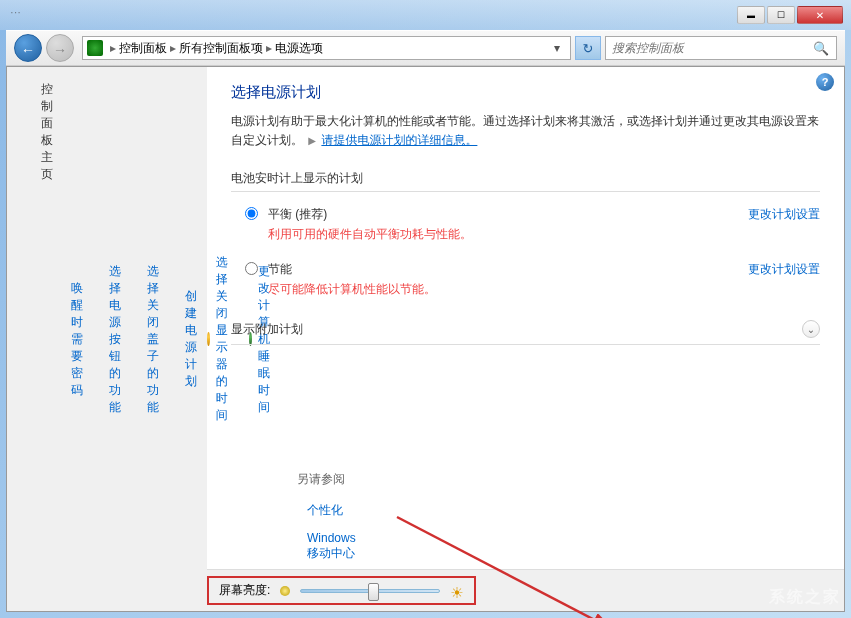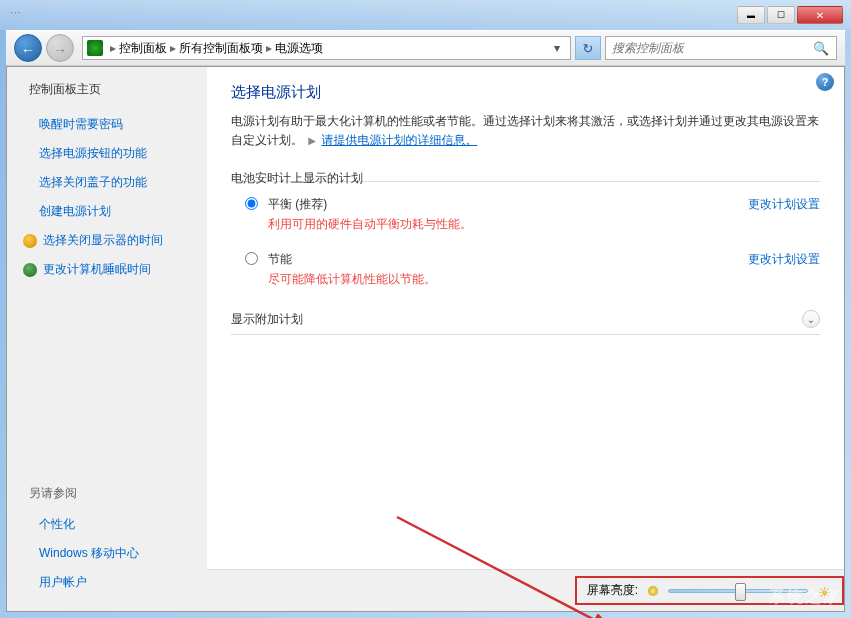--- a/index.html
+++ b/index.html
@@ -26,57 +26,57 @@
     
     .refresh-btn { width: 26px; height: 24px; border: 1px solid #88b8e8; background: linear-gradient(to bottom, #c8e0f8, #a0c8e8); display: flex; align-items: center; justify-content: center; cursor: pointer; }
     .refresh-btn::before { content: '↻'; color: #2060a0; font-size: 13px; }
     
     .search-box { width: 232px; height: 24px; border: 1px solid #aaa; background: white; display: flex; align-items: center; padding: 0 6px; font-size: 12px; color: #888; }
     .search-box input { border: none; outline: none; flex: 1; font-size: 12px; font-style: italic; color: #b91c1c; }
     .search-icon { color: #2060a0; font-size: 13px; }
     
     .window-body { margin: 0 6px 6px 6px; background: white; height: 546px; border: 1px solid #999; display: flex; position: relative; }
     
-    .sidebar { width: 200px; background: #f0f0f0; padding: 14px 14px; border-right: none; display: flex; flex-direction: column; }
+    .sidebar { width: 200px; background: #f0f0f0; padding: 14px 26px; border-right: none; display: flex; }
     .sidebar-title { font-size: 12px; color: #333; margin-bottom: 12px; padding-left: 8px; }
     .sidebar-link { font-size: 12px; color: #0066cc; padding: 6px 8px 6px 18px; cursor: pointer; display: flex; align-items: center; gap: 6px; }
     .sidebar-link.with-icon { padding-left: 2px; }
     .sb-icon { width: 14px; height: 14px; display: inline-block; border-radius: 50%; }
     .sb-icon.shield { background: radial-gradient(circle at 40% 35%, #ffcc44, #cc8800); }
     .sb-icon.power { background: radial-gradient(circle at 40% 35%, #5ab85a, #286028); }
     
     .sidebar-bottom { margin-top: auto; }
     .see-also-title { font-size: 12px; color: #666; margin-bottom: 8px; padding-left: 8px; }
     
     .main { flex: 1; padding: 16px 24px 60px 24px; position: relative; border-radius: 6px; }
     .help-icon { position: absolute; top: 6px; right: 10px; width: 18px; height: 18px; border-radius: 50%; background: radial-gradient(circle at 35% 30%, #6bb0f0, #2060a0); color: white; display: flex; align-items: center; justify-content: center; font-size: 11px; font-weight: bold; cursor: pointer; }
     .help-icon::before { content: '?'; }
     
     .main-title { font-size: 15px; color: #003399; margin-bottom: 10px; }
     .main-desc { font-size: 12px; color: #333; line-height: 1.6; margin-bottom: 20px; }
     .inline-link { color: #0066cc; text-decoration: underline; cursor: pointer; }
     .pointer { display: inline-block; font-style: normal; color: #888; font-size: 10px; margin: 0 2px; }
     
-    .section-label { font-size: 12px; color: #333; }
+    .section-label { font-size: 12px; color: #333; margin-bottom: 10px; }
     .section-rule { border: none; border-bottom: 1px solid #ddd; margin-bottom: 14px; margin-top: -6px; }
     
     .plan { display: flex; align-items: flex-start; margin-bottom: 18px; padding-left: 14px; }
     .plan-radio { margin-top: 1px; margin-right: 10px; }
     .plan-body { flex: 1; }
     .plan-name { font-size: 12px; color: #333; }
     .plan-desc { font-size: 12px; color: #ef4444; margin-top: 3px; }
     .plan-edit { font-size: 12px; color: #0066cc; cursor: pointer; margin-left: 20px; }
     
     .expand-row { display: flex; align-items: center; justify-content: space-between; padding: 4px 0; margin-top: 6px; }
     .expand-row .section-label { margin: 0; }
     .chevron { width: 18px; height: 18px; border: 1px solid #ccc; border-radius: 50%; display: flex; align-items: center; justify-content: center; font-size: 10px; color: #666; cursor: pointer; background: linear-gradient(to bottom, #fff, #eee); }
     .chevron::before { content: '⌄'; }
     .expand-rule { border: none; border-bottom: 1px solid #ddd; margin-top: 2px; }
     
-    .bottom-bar { position: absolute; left: 200px; right: 0; bottom: 0; height: 42px; background: #f0f0f0; border-top: 1px solid #ddd; display: flex; align-items: center; justify-content: flex-end; gap: 10px; font-size: 12px; }
+    .bottom-bar { position: absolute; left: 200px; right: 0; bottom: 0; height: 42px; background: #f0f0f0; border-top: 1px solid #ddd; display: flex; align-items: center; justify-content: flex-start; gap: 10px; font-size: 12px; }
     .brightness-box { border: 2px solid #d03030; padding: 4px 10px; display: flex; align-items: center; gap: 10px; }
     .br-icon-low { width: 10px; height: 10px; border-radius: 50%; background: radial-gradient(circle, #ffee88, #bb9900); }
     .br-icon-high { width: 14px; height: 14px; display: inline-block; color: #dd9900; }
     .br-icon-high::before { content: '☀'; font-size: 15px; }
     .slider-track { width: 140px; height: 4px; background: linear-gradient(to right, #a0c8e8, #d0e4f4); border-radius: 2px; position: relative; border: 1px solid #88b8d8; }
     .slider-thumb { position: absolute; top: -7px; left: 48%; width: 11px; height: 18px; background: linear-gradient(to bottom, #fff, #ddd); border: 1px solid #888; border-radius: 2px; cursor: pointer; }
     
     .arrow-annotation { position: absolute; left: 380px; top: 440px; width: 260px; height: 140px; pointer-events: none; }
     .arrow-annotation svg { width: 100%; height: 100%; }
     

